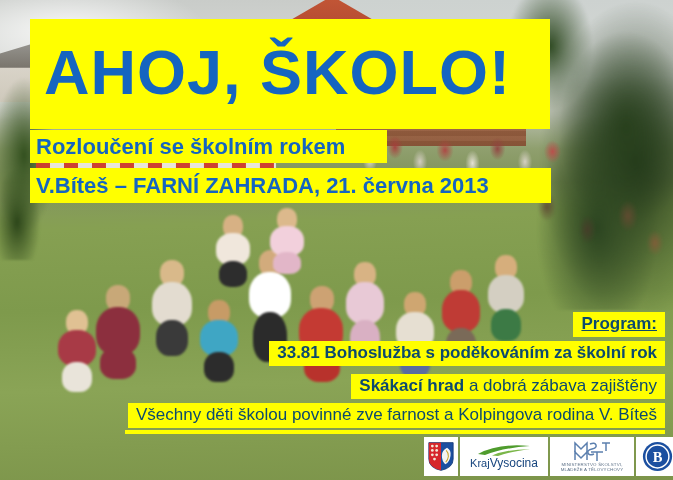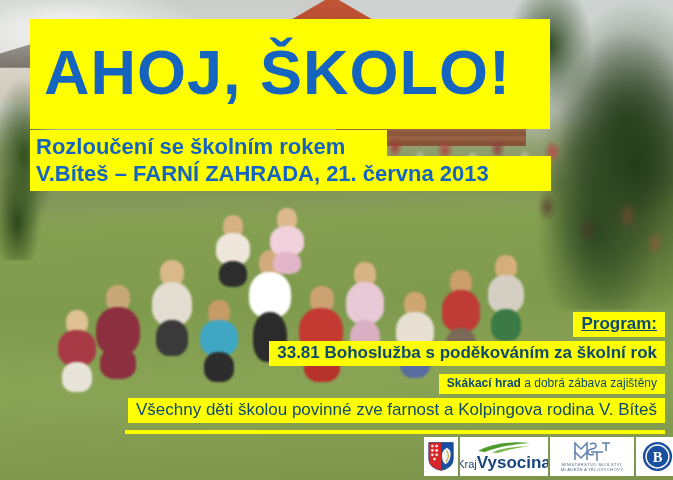--- a/index.html
+++ b/index.html
@@ -181,21 +181,21 @@
   }
   #subtitle-text {
     position: absolute;
     left: 6px; top: 50%;
     transform: translateY(-52%);
     font-size: 22px;
     font-weight: bold;
     line-height: 1;
   }
   #date-band {
-    left: 30px; top: 156px;
+    left: 30px; top: 168px;
     width: 521px; height: 35px;
   }
   #date-text {
     position: absolute;
     left: 6px; top: 50%;
     transform: translateY(-52%);
     font-size: 22px;
     font-weight: bold;
     line-height: 1;
   }
@@ -222,21 +222,21 @@
   }
   .p-heading span.hl {
     font-size: 17px;
     font-weight: bold;
     text-decoration: underline;
   }
   .p-item span.hl {
     font-size: 17px;
     font-weight: bold;
   }
-  .p-item-mixed span.hl { font-size: 12px; font-weight: normal; }
+  .p-item-mixed span.hl { font-size: 17px; font-weight: normal; }
   .p-item-mixed .b { font-weight: bold; }
   .p-footer { text-align: right; }
   .p-footer span.hl {
     font-size: 17px;
     font-weight: normal;
   }
   .sp { height: 4px; }
 
   
   #logo-strip {
@@ -256,21 +256,21 @@
   }
   #logo-shield { width: 34px; }
   #logo-vysocina { width: 88px; flex-direction: column; gap: 1px; }
   #logo-msmt { width: 84px; flex-direction: column; }
   #logo-kolping { width: 42px; }
 
   .vys-swoosh { width: 56px; height: 11px; }
   .vys-text {
     font-size: 11px; color: #17457e; line-height: 1; white-space: nowrap;
   }
-  .vys-text .bold { font-weight: bold; font-size: 17px; }
+  .vys-text .bold { font-weight: normal; font-size: 12px; }
 
   .msmt-mark { width: 40px; height: 21px; }
   .msmt-cap {
     font-size: 4.4px; color: #5b6f86; line-height: 1.25;
     text-align: center; white-space: nowrap; letter-spacing: .2px;
   }
 
   
   #band-tail {
     position: absolute;

